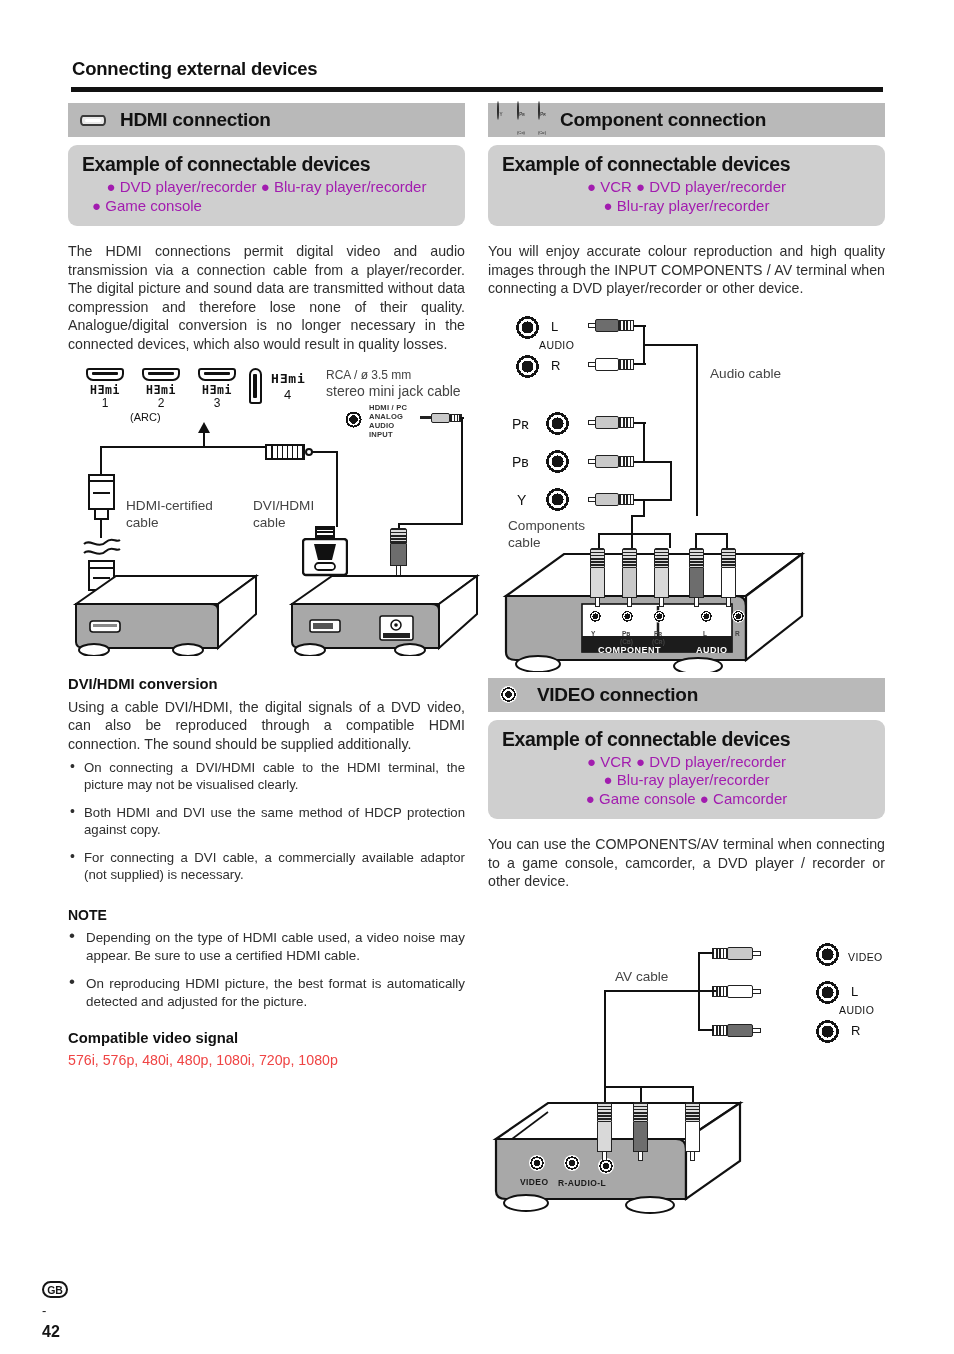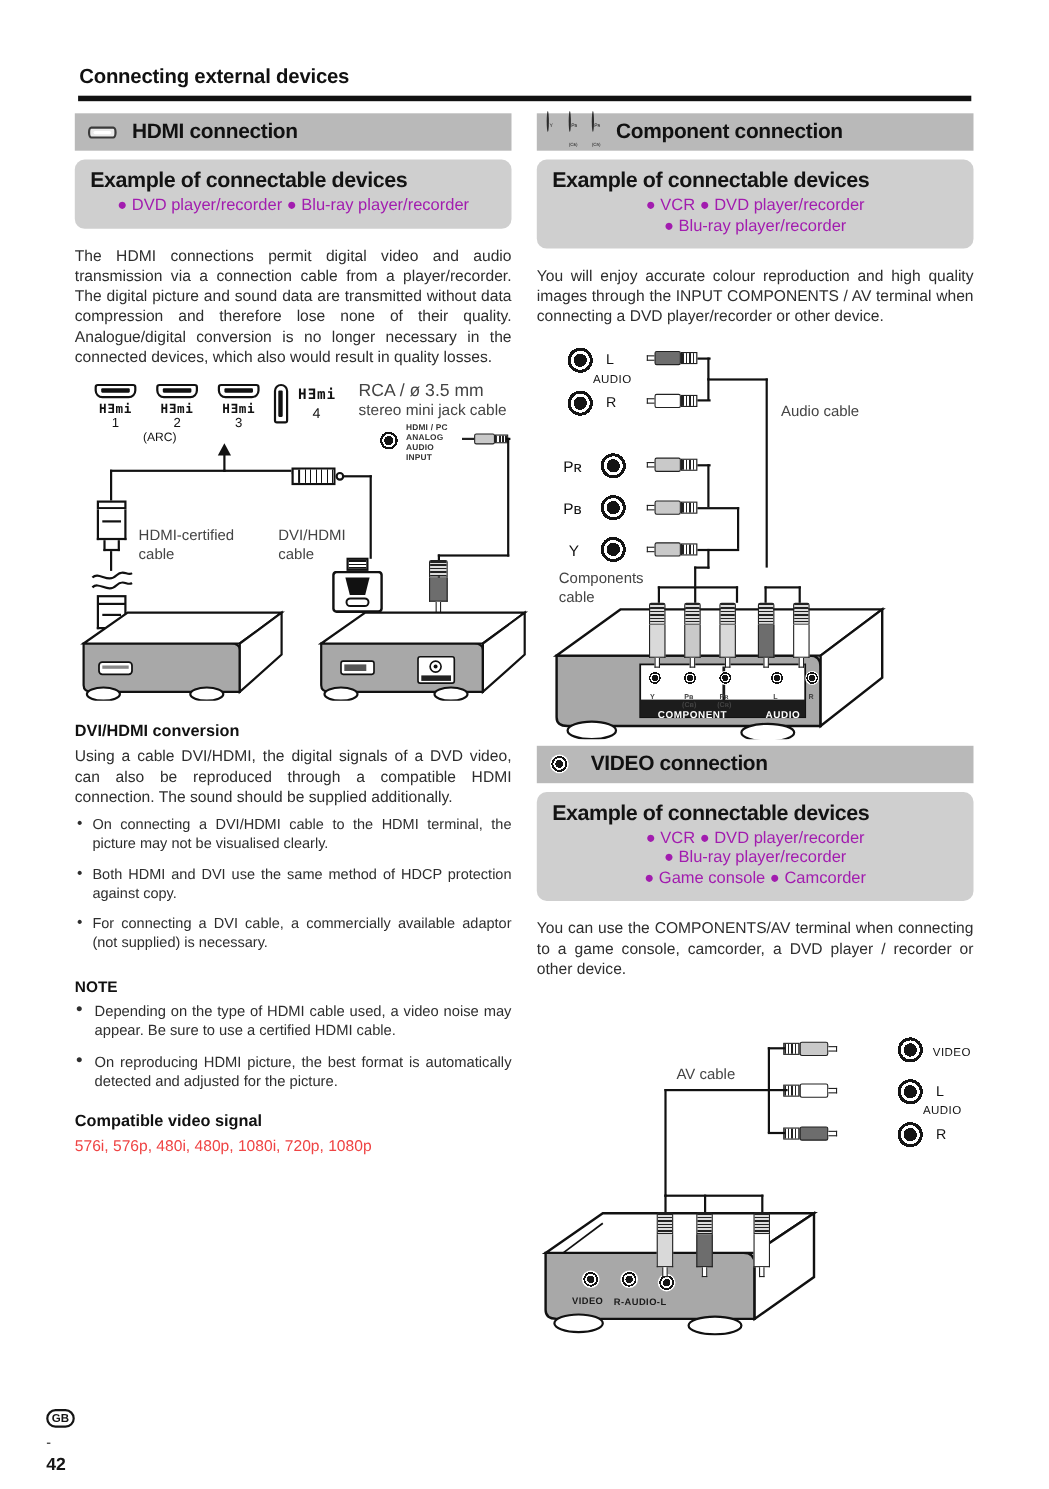--- a/index.html
+++ b/index.html
@@ -208,20 +208,21 @@
 
     <div class="sec-bar">
       <span class="hdmi-glyph"></span>
       <span class="sec-title">HDMI connection</span>
     </div>
 
     <div class="ex-box">
       <h3>Example of connectable devices</h3>
       <ul>
         <li>● DVD player/recorder ● Blu-ray player/recorder</li>
+        <li style="text-align:left;padding-left:10px;">● Game console</li>
       </ul>
     </div>
 
     <p class="body">The HDMI connections permit digital video and audio transmission via a connection cable from a player/recorder. The digital picture and sound data are transmitted without data compression and therefore lose none of their quality. Analogue/digital conversion is no longer necessary in the connected devices, which also would result in quality losses.</p>
 
     <div class="diagram" style="height:288px;margin-top:14px;">
 
       <div class="hport" style="left:14px;top:0;">
         <div class="plug"></div>
         <div class="wordmark">HƎmi</div>
@@ -238,21 +239,21 @@
         <div class="wordmark">HƎmi</div>
         <div class="num">3</div>
       </div>
 
       <div class="vport" style="left:181px;top:0;">
         <div class="vplug"></div>
       </div>
       <div class="dlabel" style="left:203px;top:3px;font-size:13px;font-weight:bold;letter-spacing:0.8px;font-family:'DejaVu Sans Mono',monospace;color:#111;">HƎmi</div>
       <div class="dlabel" style="left:216px;top:19px;font-size:13px;color:#111;">4</div>
 
-      <div class="dlabel" style="left:258px;top:-1px;font-size:16px;">RCA / ø 3.5 mm</div>
+      <div class="dlabel" style="left:258px;top:-1px;font-size:12px;">RCA / ø 3.5 mm</div>
       <div class="dlabel" style="left:258px;top:15px;font-size:14px;">stereo mini jack cable</div>
 
       <div style="position:absolute;left:276px;top:42px;width:19px;height:19px;border-radius:50%;
                   background:radial-gradient(circle,#141414 0 4.2px,#ffffff 4.2px 6px,#141414 6px 8px,#ffffff 8px 9.5px);"></div>
       <div class="dlabel sm" style="left:301px;top:35px;">HDMI / PC</div>
       <div class="dlabel sm" style="left:301px;top:44px;">ANALOG</div>
       <div class="dlabel sm" style="left:301px;top:53px;">AUDIO</div>
       <div class="dlabel sm" style="left:301px;top:62px;">INPUT</div>
 
       <div style="position:absolute;left:352px;top:45px;display:flex;align-items:center;">

